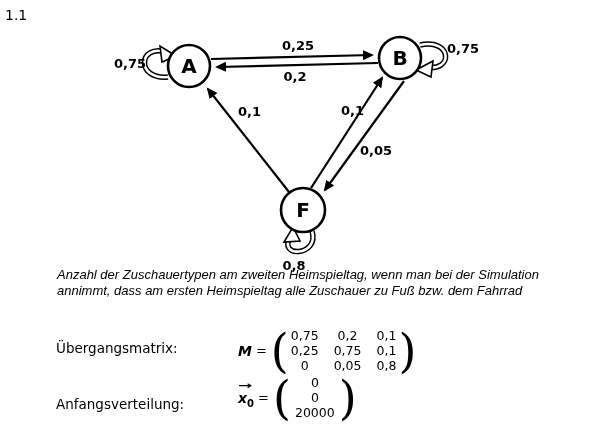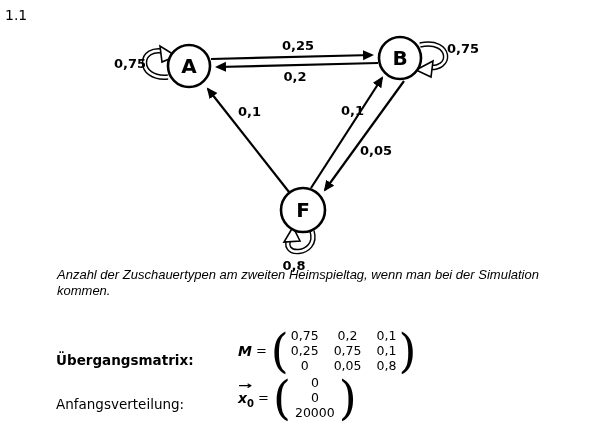--- a/index.html
+++ b/index.html
@@ -94,24 +94,24 @@
     <text x="294" y="270" text-anchor="middle">0,8</text>
     <text x="298" y="50" text-anchor="middle">0,25</text>
     <text x="295" y="81" text-anchor="middle">0,2</text>
     <text x="238" y="116" text-anchor="start">0,1</text>
     <text x="341" y="115" text-anchor="start">0,1</text>
     <text x="360" y="155" text-anchor="start">0,05</text>
   </svg>
 
   <div class="caption">
     <div>Anzahl der Zuschauertypen am zweiten Heimspieltag, wenn man bei der Simulation</div>
-    <div>kommen.</div>
+    <div>annimmt, dass am ersten Heimspieltag alle Zuschauer zu Fuß bzw. dem Fahrrad</div>
   </div>
 
-  <div class="row-label" style="left:56px;top:352px;font-weight:bold;">Übergangsmatrix:</div>
+  <div class="row-label" style="left:56px;top:340px;">Übergangsmatrix:</div>
   <div class="formula" style="left:238px;top:326px;height:49px;">
     <span class="msym">M</span>
     <span class="eq">=</span>
     <span class="paren">(</span>
     <div class="mgrid">
       <span>0,75</span>
       <span>0,2</span>
       <span>0,1</span>
       <span>0,25</span>
       <span>0,75</span>

